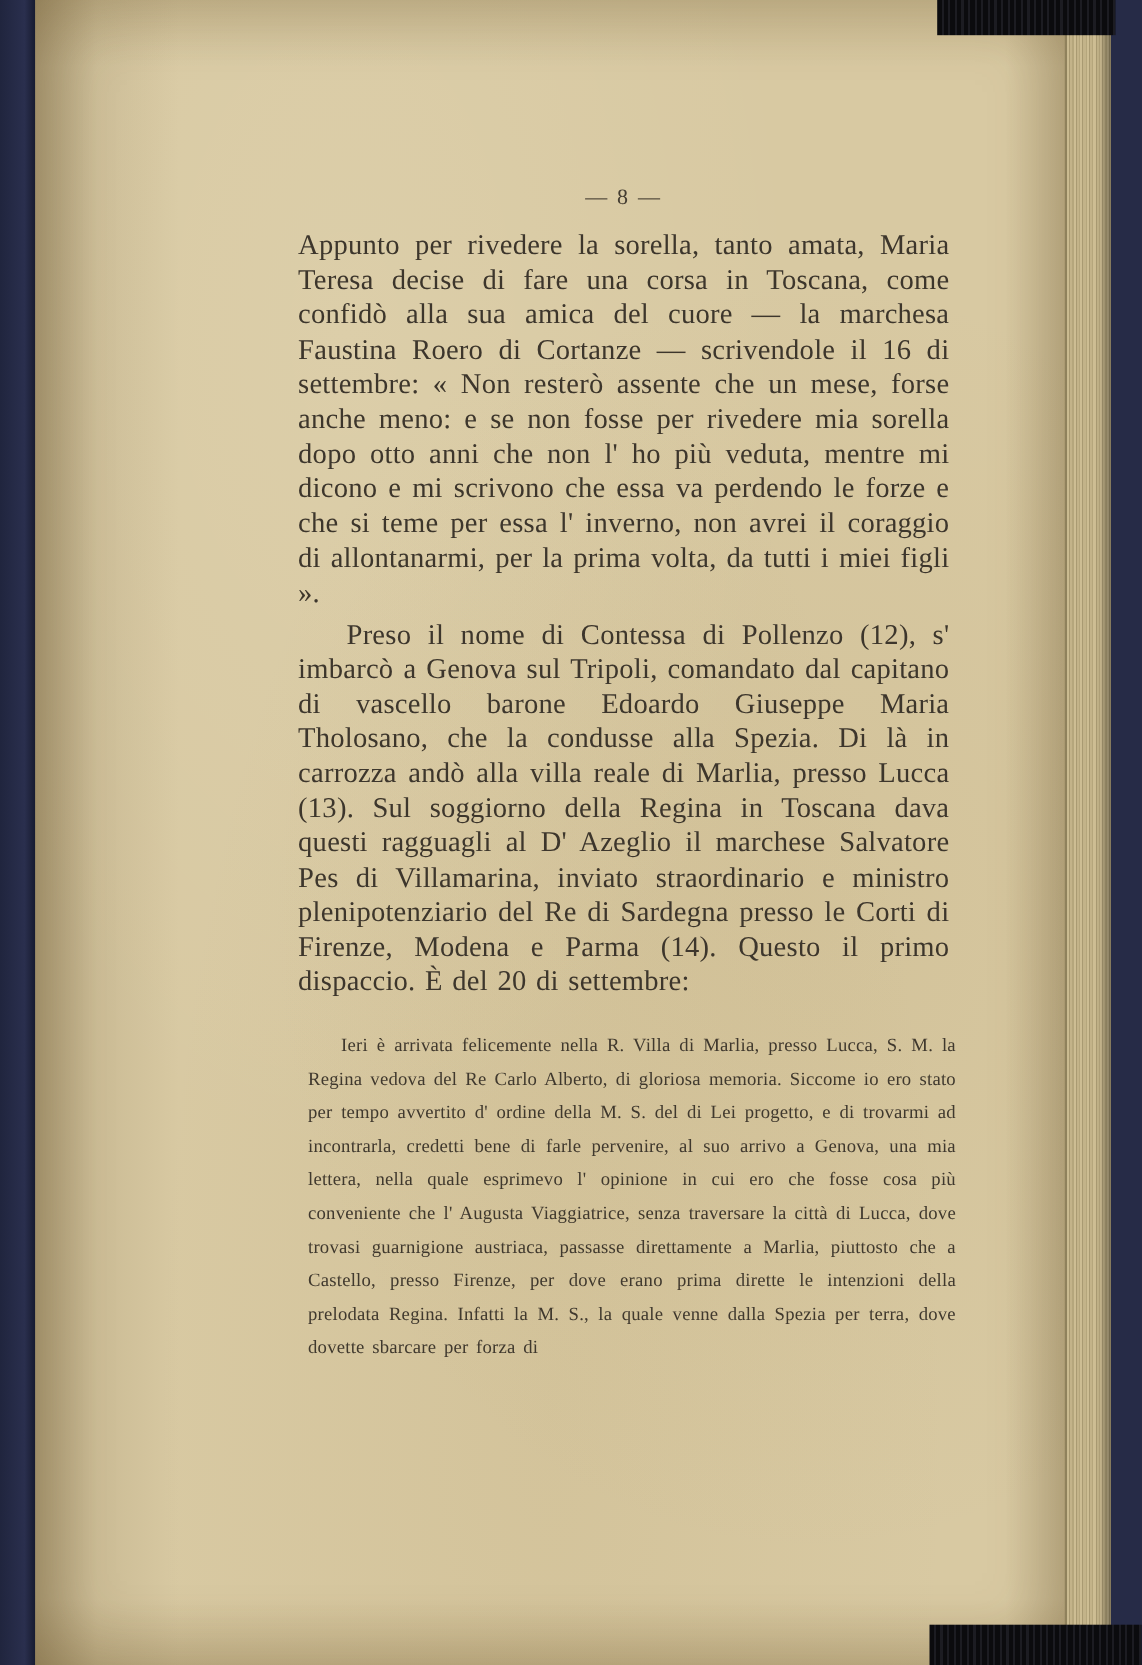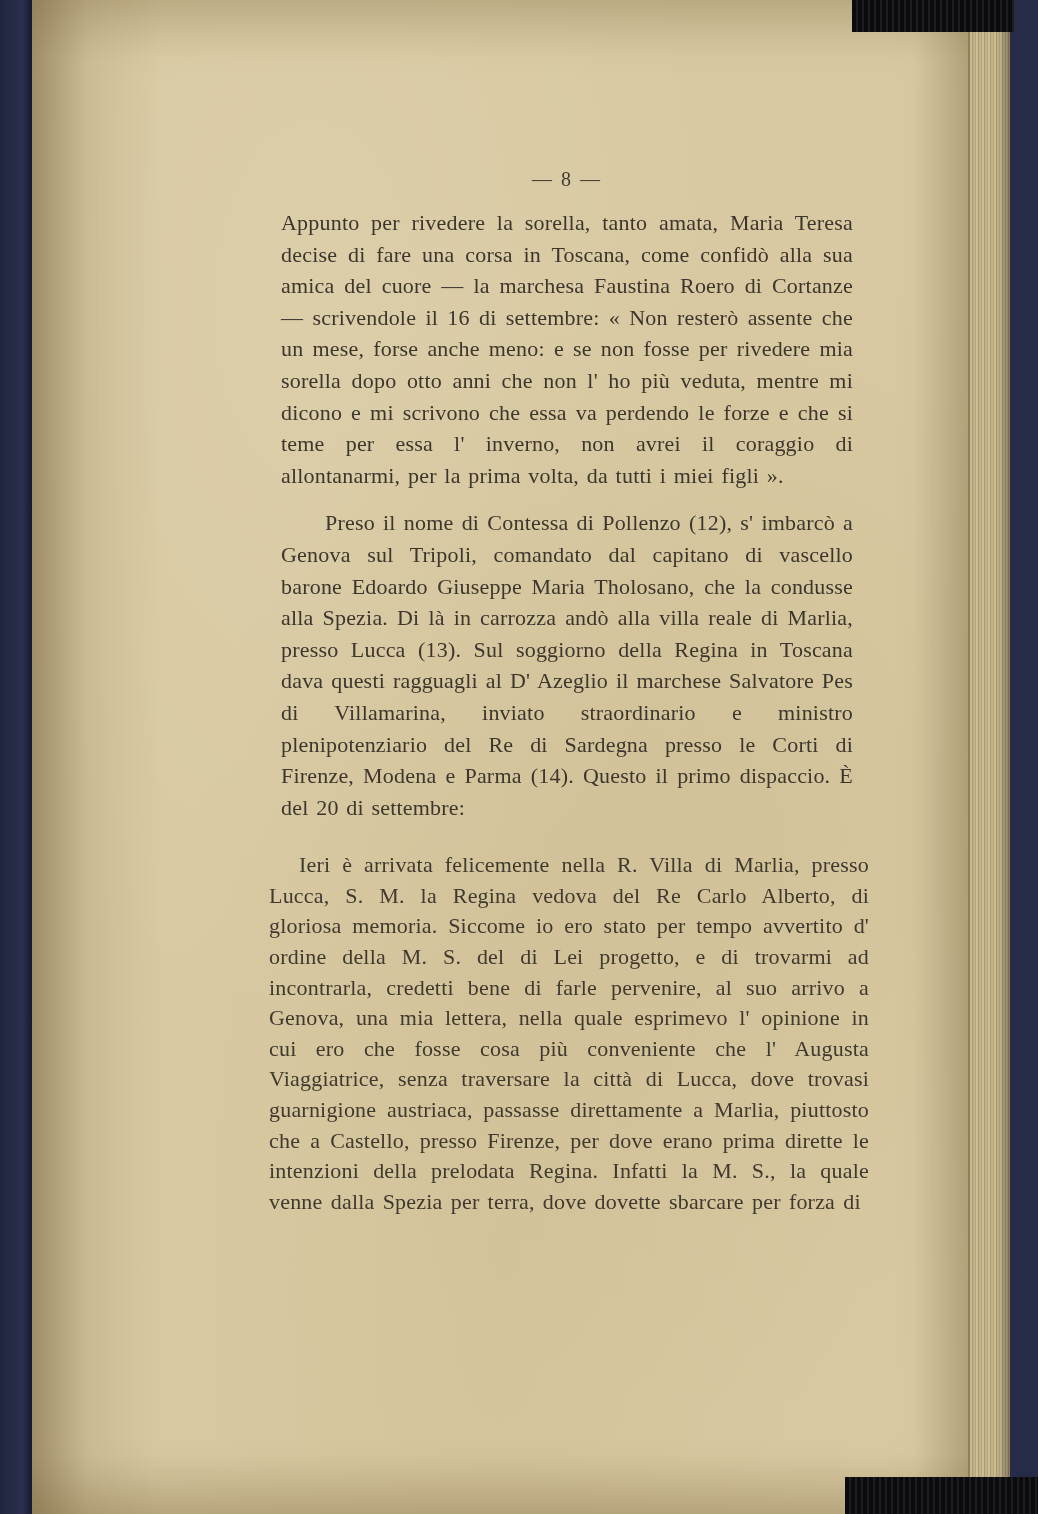--- a/index.html
+++ b/index.html
@@ -77,33 +77,33 @@
     color: #3d362c;
   }
   .page-num {
     text-align: center;
     font-size: 20px;
     letter-spacing: 2px;
     margin: 0 0 16px 0;
     color: #443d31;
   }
   .para {
-    margin: 16px;
-    font-size: 22px;
+    margin: 6px;
+    font-size: 26px;
     line-height: 31.6px;
     text-align: justify;
     letter-spacing: 0.2px;
     word-spacing: 2px;
     color: #3d362c;
   }
   .indent2 { text-indent: 44px; }
   .it { }
   .quote {
-    margin: 27px 0 0 4px;
-    font-size: 22px;
+    margin: 27px 0 0 15px;
+    font-size: 17px;
     line-height: 30.6px;
     text-align: justify;
     text-indent: 30px;
     letter-spacing: 0.2px;
     word-spacing: 2.5px;
     color: #40392e;
   }
 </style>
 </head>
 <body>

